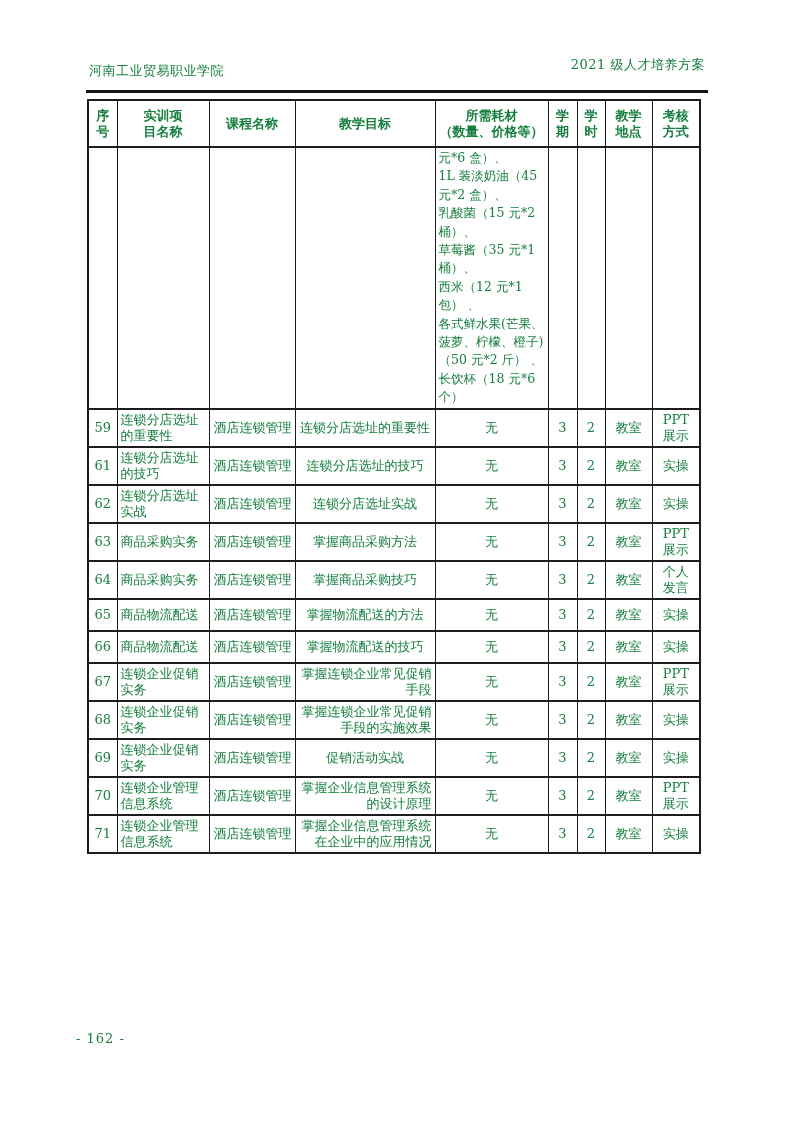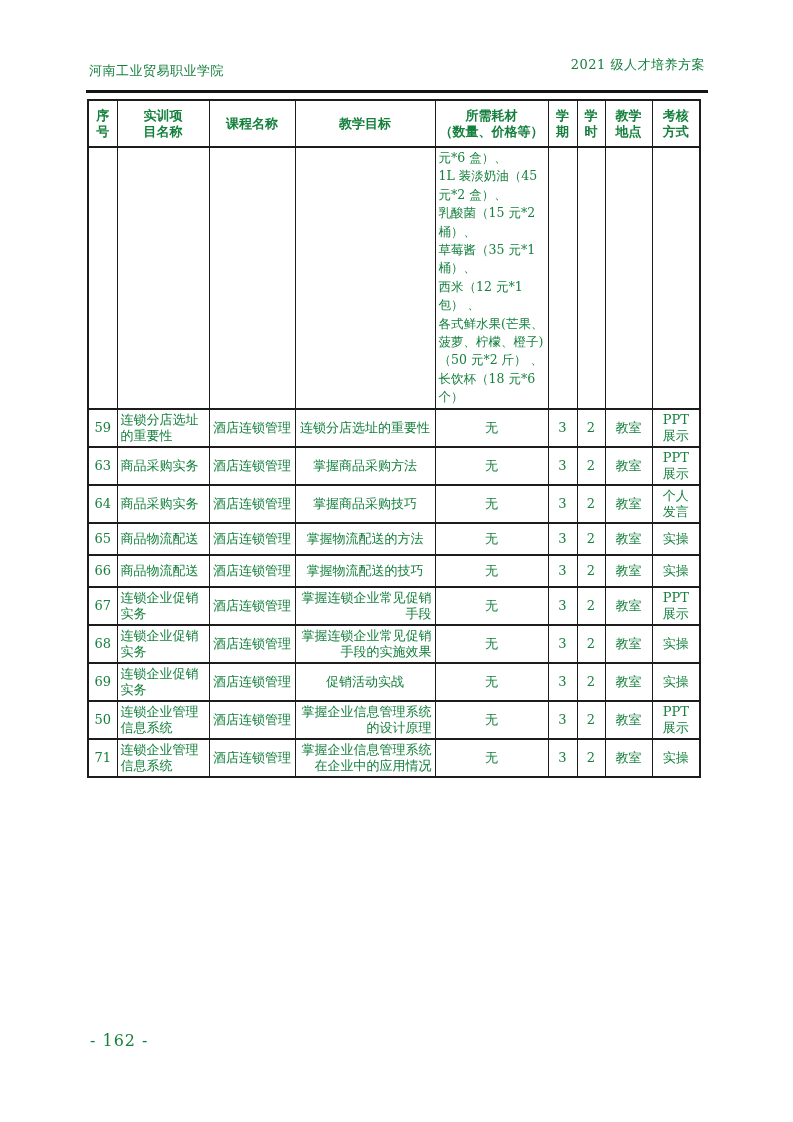--- a/index.html
+++ b/index.html
@@ -68,41 +68,41 @@
   td.cell-index, td.cell-materials, td.cell-semester, td.cell-hours,
   td.cell-location, td.cell-assessment {
     text-align: center;
   }
   td.cell-project {
     text-align: left;
     padding-left: 3px;
     padding-right: 4px;
   }
   td.cell-course {
-    text-align: center;
+    text-align: right;
     padding-left: 6px;
     padding-right: 9px;
   }
   td.cell-goal {
     text-align: center;
     padding: 0 3px;
   }
   td.cell-goal.left { text-align: right; }
   tr.continuation-row td.cell-materials {
     text-align: left;
     vertical-align: top;
     padding: 1px 2px 1px 3px;
     font-size: 12.5px;
     line-height: 18.4px;
   }
   .page-footer {
     position: absolute;
-    left: 90px;
+    left: 76px;
     top: 1031px;
-    font-size: 16px;
+    font-size: 13px;
     letter-spacing: 1px;
     white-space: nowrap;
     text-align: center;
   }
 </style>
 </head>
 <body>
 
 <div class="page">
 
@@ -173,20 +173,42 @@
       <td class="cell-course">酒店连锁管理</td>
       <td class="cell-goal">连锁分店选址的重要性</td>
       <td class="cell-materials">无</td>
       <td class="cell-semester">3</td>
       <td class="cell-hours">2</td>
       <td class="cell-location">教室</td>
       <td class="cell-assessment">PPT
 展示</td>
     </tr>
         <tr class="data-row">
+      <td class="cell-index">61</td>
+      <td class="cell-project">连锁分店选址的技巧</td>
+      <td class="cell-course">酒店连锁管理</td>
+      <td class="cell-goal">连锁分店选址的技巧</td>
+      <td class="cell-materials">无</td>
+      <td class="cell-semester">3</td>
+      <td class="cell-hours">2</td>
+      <td class="cell-location">教室</td>
+      <td class="cell-assessment">实操</td>
+    </tr>
+        <tr class="data-row">
+      <td class="cell-index">62</td>
+      <td class="cell-project">连锁分店选址实战</td>
+      <td class="cell-course">酒店连锁管理</td>
+      <td class="cell-goal">连锁分店选址实战</td>
+      <td class="cell-materials">无</td>
+      <td class="cell-semester">3</td>
+      <td class="cell-hours">2</td>
+      <td class="cell-location">教室</td>
+      <td class="cell-assessment">实操</td>
+    </tr>
+        <tr class="data-row">
       <td class="cell-index">63</td>
       <td class="cell-project">商品采购实务</td>
       <td class="cell-course">酒店连锁管理</td>
       <td class="cell-goal">掌握商品采购方法</td>
       <td class="cell-materials">无</td>
       <td class="cell-semester">3</td>
       <td class="cell-hours">2</td>
       <td class="cell-location">教室</td>
       <td class="cell-assessment">PPT
 展示</td>
@@ -253,21 +275,21 @@
       <td class="cell-project">连锁企业促销实务</td>
       <td class="cell-course">酒店连锁管理</td>
       <td class="cell-goal">促销活动实战</td>
       <td class="cell-materials">无</td>
       <td class="cell-semester">3</td>
       <td class="cell-hours">2</td>
       <td class="cell-location">教室</td>
       <td class="cell-assessment">实操</td>
     </tr>
         <tr class="data-row">
-      <td class="cell-index">50</td>
+      <td class="cell-index">70</td>
       <td class="cell-project">连锁企业管理信息系统</td>
       <td class="cell-course">酒店连锁管理</td>
       <td class="cell-goal left">掌握企业信息管理系统的设计原理</td>
       <td class="cell-materials">无</td>
       <td class="cell-semester">3</td>
       <td class="cell-hours">2</td>
       <td class="cell-location">教室</td>
       <td class="cell-assessment">PPT
 展示</td>
     </tr>

